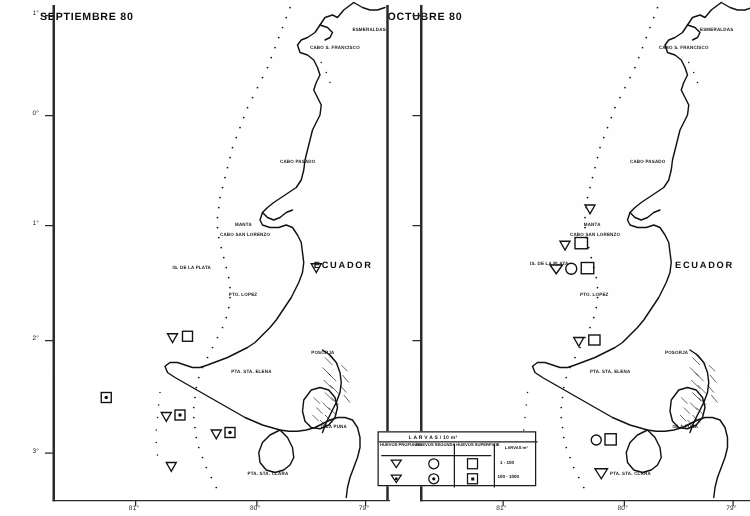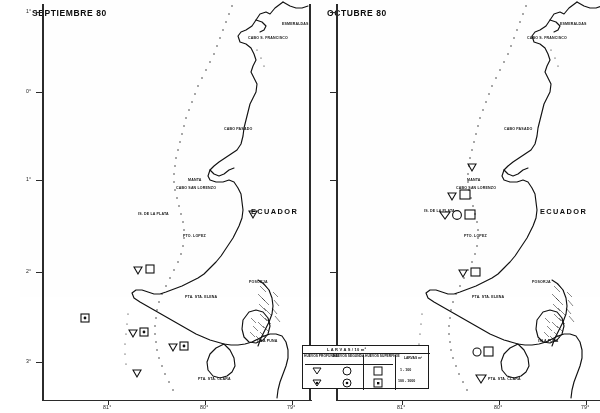--- a/index.html
+++ b/index.html
@@ -30,21 +30,21 @@
   #legend .vline{position:absolute;width:1.1px;background:#1c1c1c;}
   #legend .hline{position:absolute;height:1.1px;background:#1c1c1c;}
   #legend .rng{position:absolute;font-size:3.6px;color:#111;white-space:nowrap;font-weight:700;}
 </style>
 </head>
 <body>
 
 <div id="stage">
 
   <div class="panel-title" style="left:12px;top:8px;">SEPTIEMBRE 80</div>
-  <div class="panel-title" style="left:307px;top:8px;">OCTUBRE 80</div>
+  <div class="panel-title" style="left:290px;top:8px;">OCTUBRE 80</div>
 
   <div class="frame" style="left:22px;top:4px;width:268px;height:396px;"></div>
   <div class="frame-right-edge" style="left:289px;top:4px;height:396px;"></div>
 
   <div class="frame" style="left:316px;top:4px;width:268px;height:396px;"></div>
   <div class="frame-right-edge" style="left:583px;top:4px;height:396px;"></div>
 
   <div class="tick-h" style="left:16px;top:12px;width:7px;"></div>
   <div class="tick-h" style="left:16px;top:92px;width:7px;"></div>
   <div class="tick-h" style="left:16px;top:180px;width:7px;"></div>

